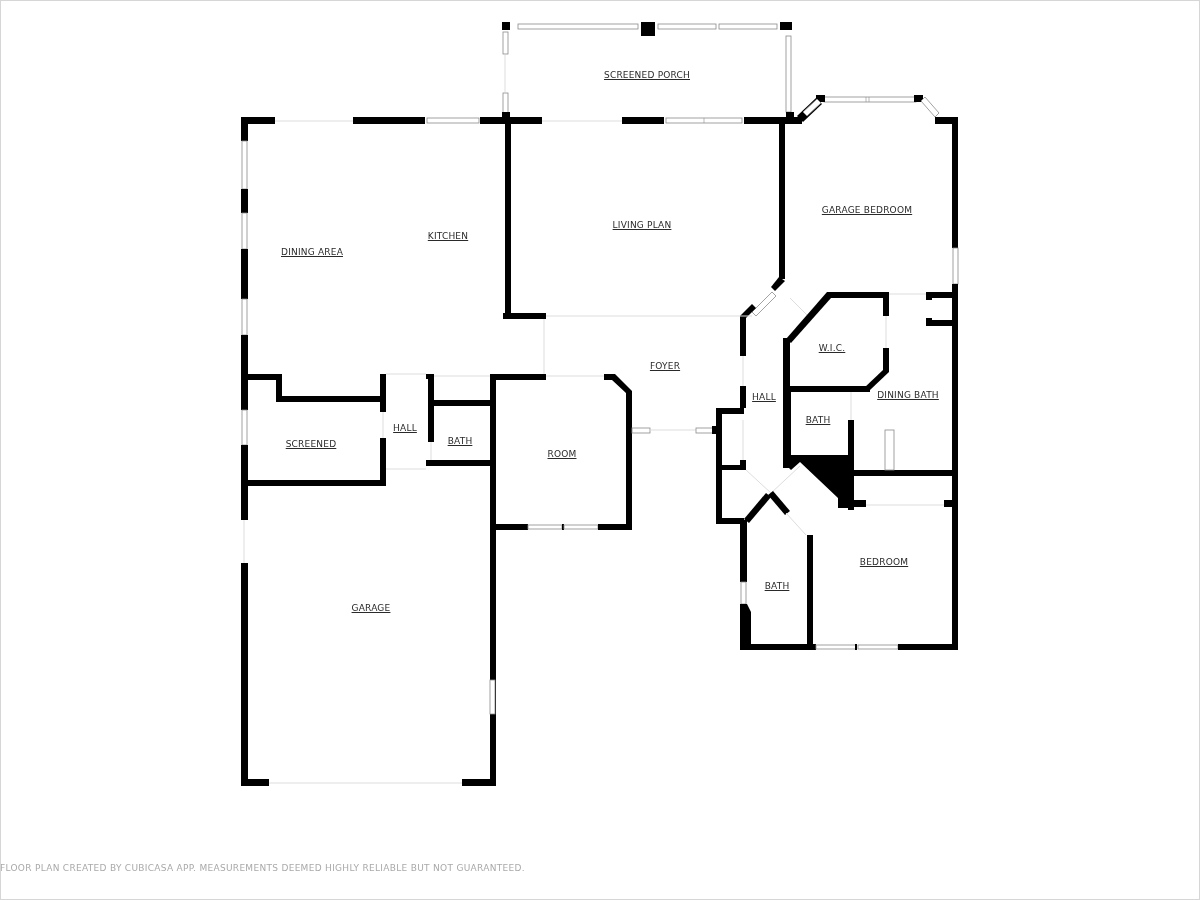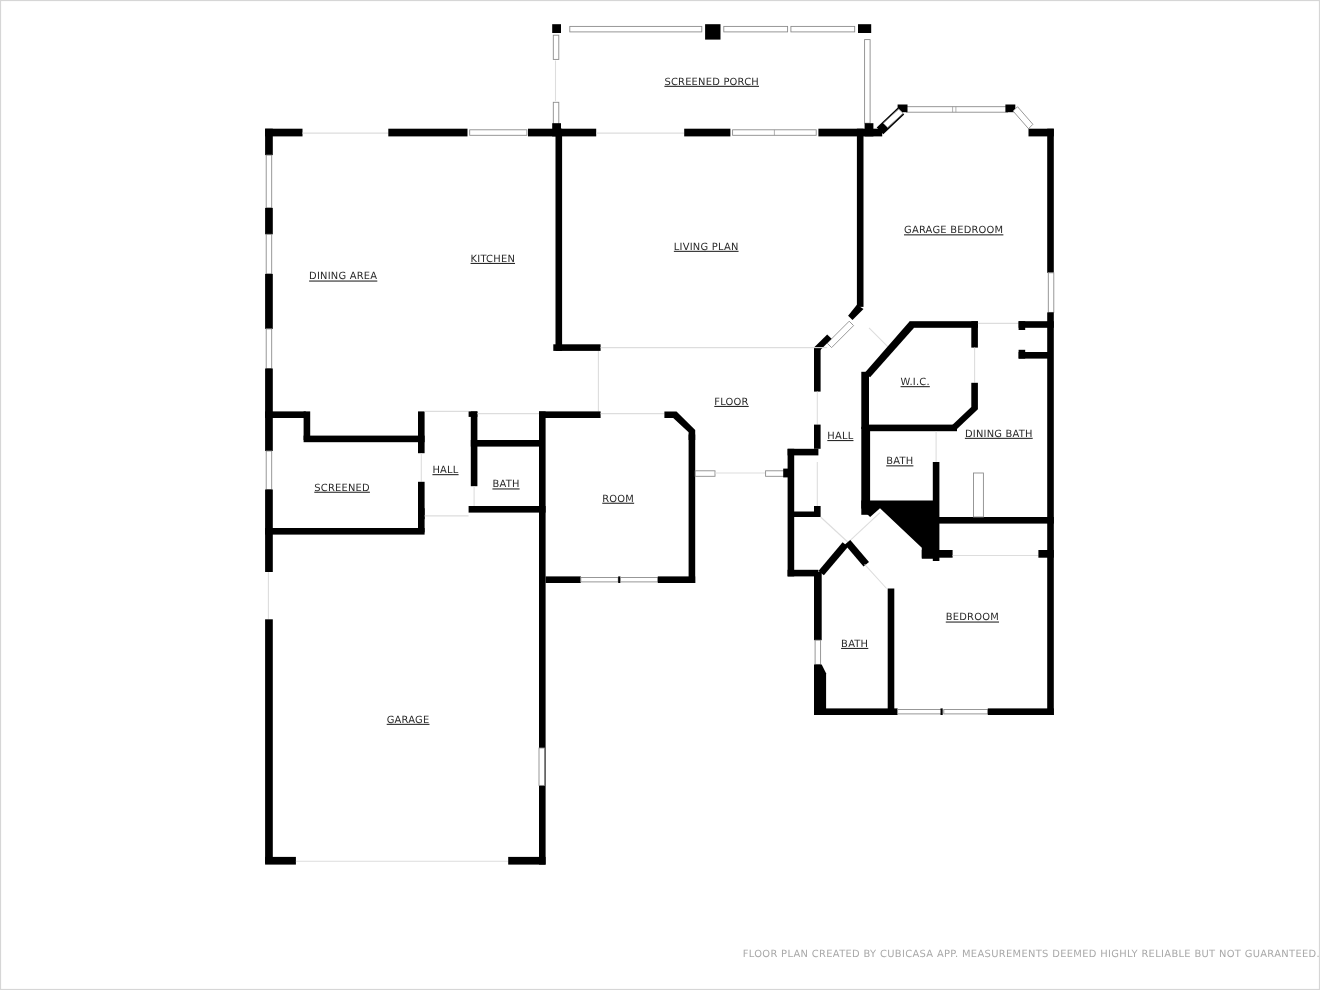--- a/index.html
+++ b/index.html
@@ -7,21 +7,21 @@
          font-family: "DejaVu Sans", sans-serif; }
   #plan { position: absolute; left: 0; top: 0; width: 1200px; height: 900px; }
   .frame { position: absolute; left: 0; top: 0; width: 1198px; height: 898px;
            border: 1px solid #d6d6d6; pointer-events: none; }
   .wall { fill: #000; }
   .win { fill: #fff; stroke: #8a8a8a; stroke-width: 0.8; }
   .winline { stroke: #8a8a8a; stroke-width: 0.6; }
   .open { stroke: #dddddd; stroke-width: 1; }
   .room-label { position: absolute; font-size: 9px; color: #2a2a2a; letter-spacing: 0.2px;
                 white-space: nowrap; transform: translate(-50%, -50%); text-decoration: underline; }
-  .footer { position: absolute; left: 0; right: 0; top: 863px; text-align: right;
+  .footer { position: absolute; left: 0; right: 0; top: 863px; text-align: left;
             font-size: 9px; color: #a9a9a9; letter-spacing: 0.3px; }
 </style>
 </head>
 <body>
 
 <svg id="plan" viewBox="0 0 1200 900" xmlns="http://www.w3.org/2000/svg">
 
   <g>
     <rect class="wall" x="502" y="22" width="8" height="8"></rect>
     <rect class="wall" x="780" y="22" width="12" height="8"></rect>
@@ -205,26 +205,26 @@
     <line class="open" x1="740" y1="316" x2="752" y2="316"></line>
   </g>
 </svg>
 
 <div class="room-label" style="left:647px;top:75px">SCREENED PORCH</div>
 <div class="room-label" style="left:312px;top:252px">DINING AREA</div>
 <div class="room-label" style="left:448px;top:236px">KITCHEN</div>
 <div class="room-label" style="left:642px;top:225px">LIVING PLAN</div>
 <div class="room-label" style="left:867px;top:210px">GARAGE BEDROOM</div>
 <div class="room-label" style="left:832px;top:348px">W.I.C.</div>
-<div class="room-label" style="left:665px;top:366px">FLOOR</div>
+<div class="room-label" style="left:665px;top:366px">FOYER</div>
 <div class="room-label" style="left:764px;top:397px">HALL</div>
 <div class="room-label" style="left:908px;top:395px">DINING BATH</div>
 <div class="room-label" style="left:818px;top:420px">BATH</div>
 <div class="room-label" style="left:311px;top:444px">SCREENED</div>
 <div class="room-label" style="left:405px;top:428px">HALL</div>
 <div class="room-label" style="left:460px;top:441px">BATH</div>
 <div class="room-label" style="left:562px;top:454px">ROOM</div>
 <div class="room-label" style="left:884px;top:562px">BEDROOM</div>
 <div class="room-label" style="left:777px;top:586px">BATH</div>
-<div class="room-label" style="left:371px;top:655px">GARAGE</div>
+<div class="room-label" style="left:371px;top:608px">GARAGE</div>
 
 <div class="footer">FLOOR PLAN CREATED BY CUBICASA APP. MEASUREMENTS DEEMED HIGHLY RELIABLE BUT NOT GUARANTEED.</div>
 <div class="frame"></div>
 
 </body></html>

